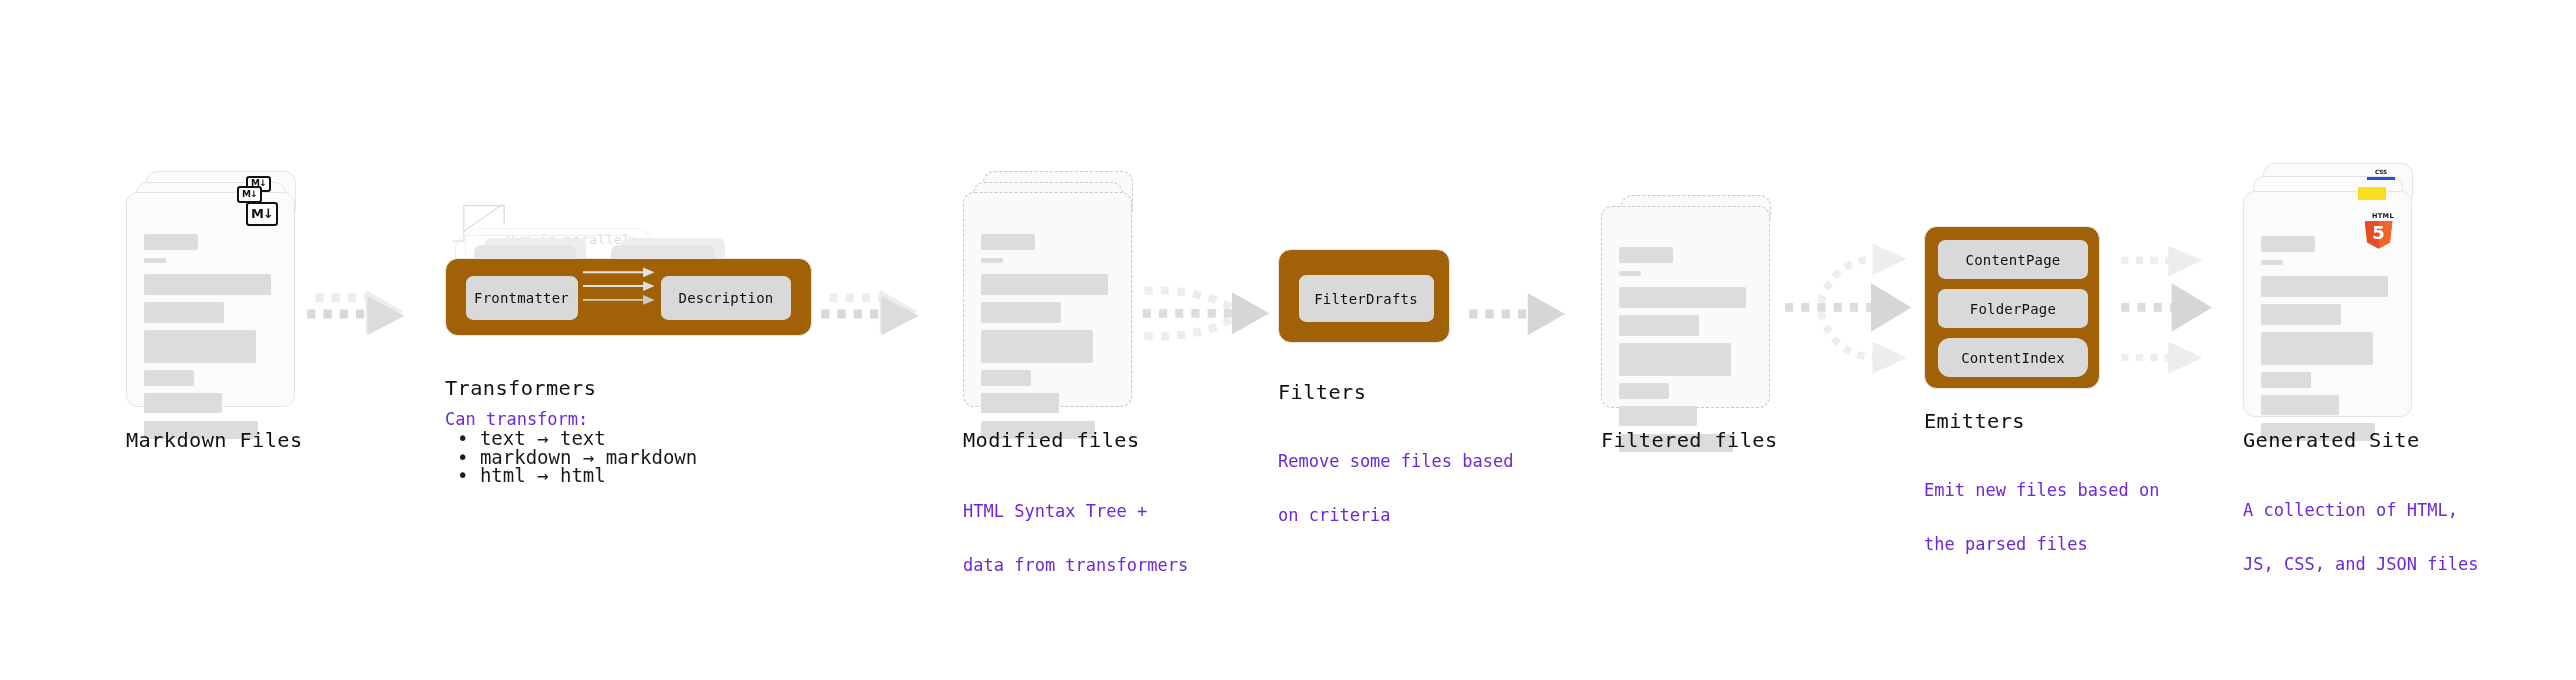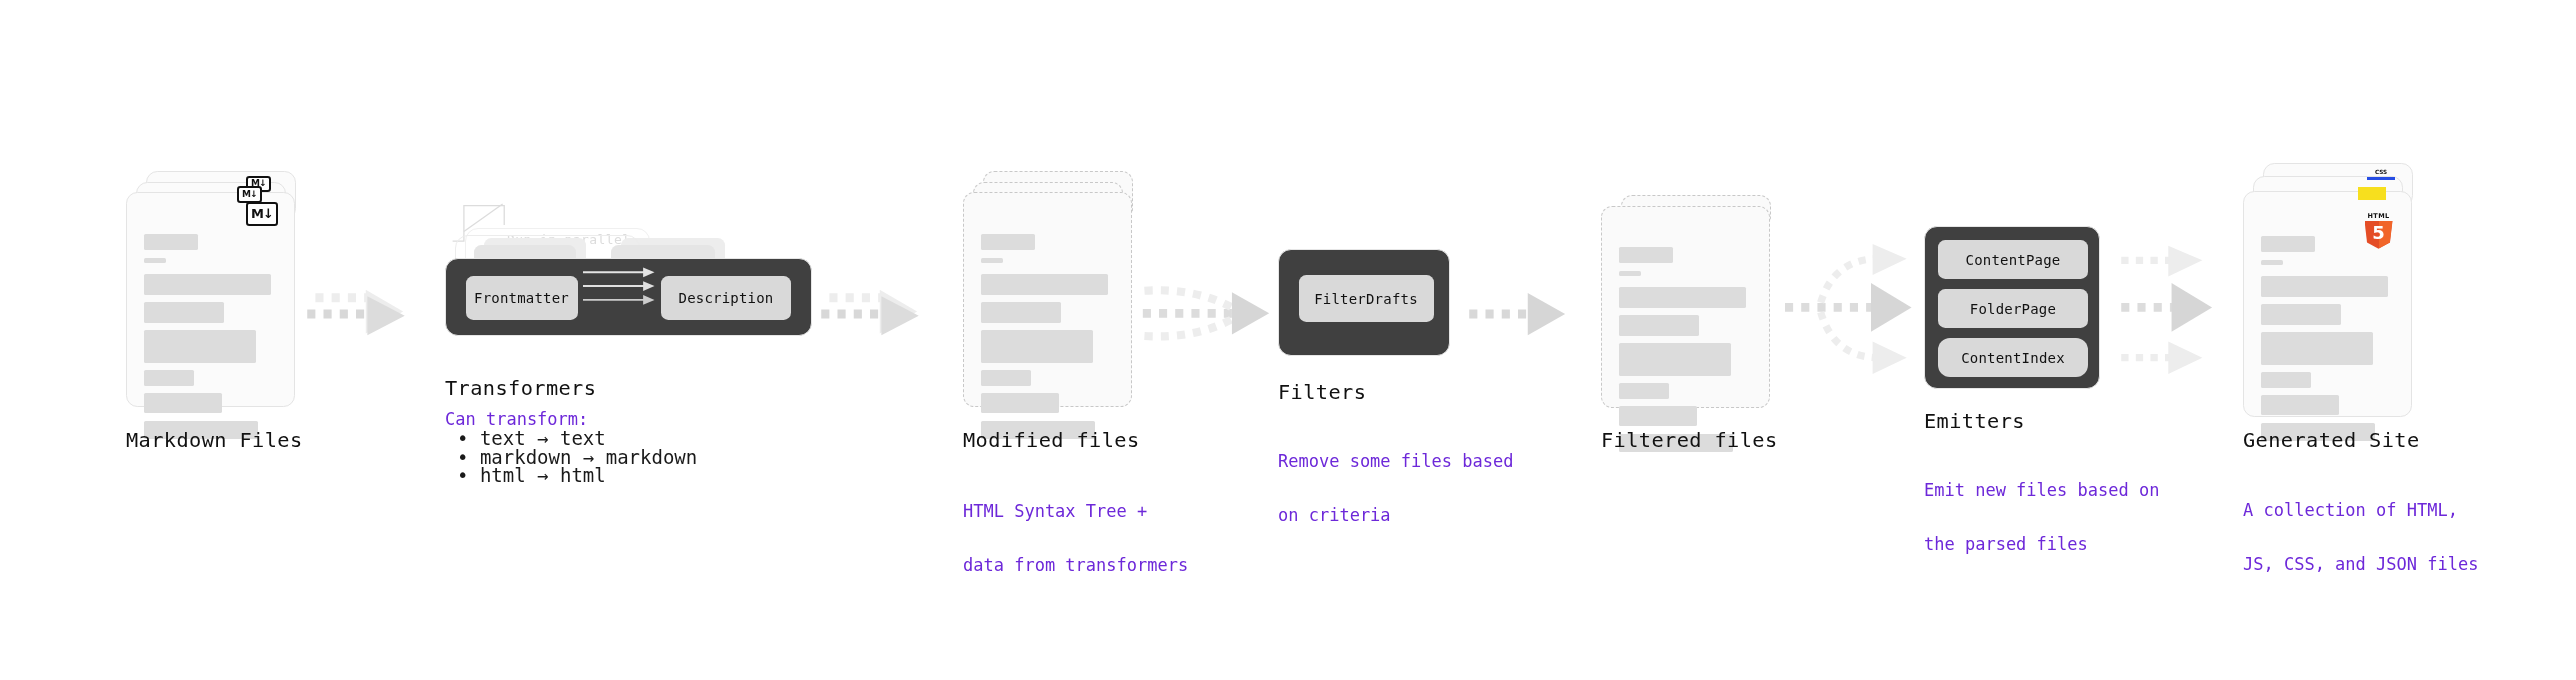--- a/index.html
+++ b/index.html
@@ -45,21 +45,21 @@
     background:#fff;display:flex;align-items:center;justify-content:center;
     font-size:13px;font-weight:bold;line-height:1;letter-spacing:-0.8px;
     font-family:"DejaVu Sans","Liberation Sans",sans-serif;color:#111;
   }
   .md-mini{width:21px;height:12.2px;border-width:2.4px;font-size:0;overflow:hidden;}
   .md-mini::after{content:"M↓";font-size:9px;font-weight:bold;color:#111;}
 
   .html5{width:31px;height:34px;position:relative;}
   .html5 .cap{
     font-family:"DejaVu Sans","Liberation Sans",sans-serif;
-    font-size:6.5px;font-weight:bold;color:#111;text-align:center;
+    font-size:6.5px;font-weight:bold;color:#111;text-align:right;
     letter-spacing:0.4px;line-height:7.3px;
   }
   .html5 .shield{
     width:28px;height:28px;margin:0 auto;position:relative;
     background:#e44d26;
     clip-path:polygon(0% 0%,100% 0%,91% 78%,50% 100%,9% 78%);
   }
   .html5 .shield::before{
     content:"";position:absolute;right:0;top:0;width:50%;height:100%;
     background:#f16529;
@@ -74,21 +74,21 @@
   .css-badge{width:28px;height:11.4px;position:relative;}
   .css-badge .lbl{
     font-family:"DejaVu Sans","Liberation Sans",sans-serif;
     font-size:5.7px;font-weight:bold;color:#111;text-align:center;line-height:5.7px;
   }
   .css-badge .ul{height:3.3px;background:#264de4;margin-top:0.8px;}
 
   
   .proc{
     position:relative;border:1.3px solid #e6e6e6;border-radius:13px;
-    background:#404040;box-sizing:border-box;
+    background:#a16207;box-sizing:border-box;
   }
   .chip{
     background:#d9d9d9;border-radius:7.3px;
     display:flex;align-items:center;justify-content:center;
     font-size:14px;color:#111;letter-spacing:0.2px;white-space:nowrap;
   }
 
   
   .tstack{position:relative;width:185px;height:89px;}
   .tlayer{
@@ -224,21 +224,21 @@
   </div>
 
   <svg class="conn" style="left:1141px;top:268px;" width="130" height="81" viewBox="0 0 160 100">
     <path d="M2 56 L120 56" stroke="#dcdcdc" stroke-width="11" stroke-dasharray="10 10" fill="none"></path>
     <path d="M4 28 Q70 24 118 52" stroke="#ededed" stroke-width="10" stroke-dasharray="10 10" fill="none"></path>
     <path d="M4 84 Q70 88 118 60" stroke="#ededed" stroke-width="10" stroke-dasharray="10 10" fill="none"></path>
     <polygon points="112,30 158,56 112,82" fill="#d6d6d6"></polygon>
   </svg>
 
   <div class="node" style="left:1278px;top:249px;">
-    <div class="proc" style="width:172px;height:107px;padding-left:21px;">
+    <div class="proc" style="width:172px;height:94px;padding-left:21px;">
       <div class="chip" style="position:absolute;left:19.5px;top:25px;width:135px;height:47px;">FilterDrafts</div>
     </div>
   </div>
   <div class="h-label" style="left:1278px;top:380px;">Filters</div>
   <div class="sub" style="left:1278px;top:416px;">
     <div>Remove some files based</div>
     <div>on criteria</div>
   </div>
 
   <svg class="conn" style="left:1469px;top:275px;" width="98" height="65" viewBox="0 0 120 80">

